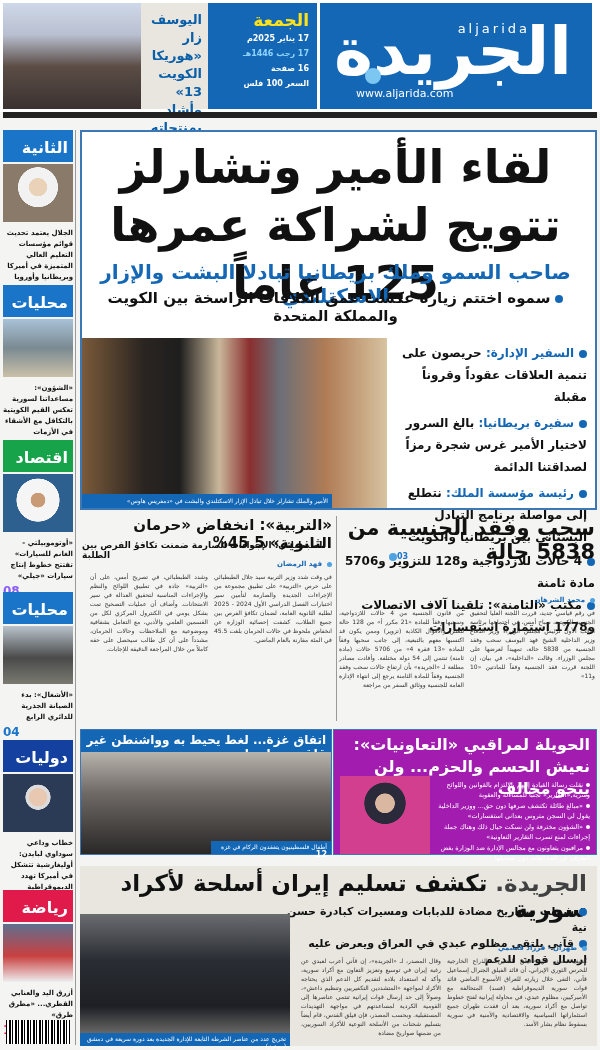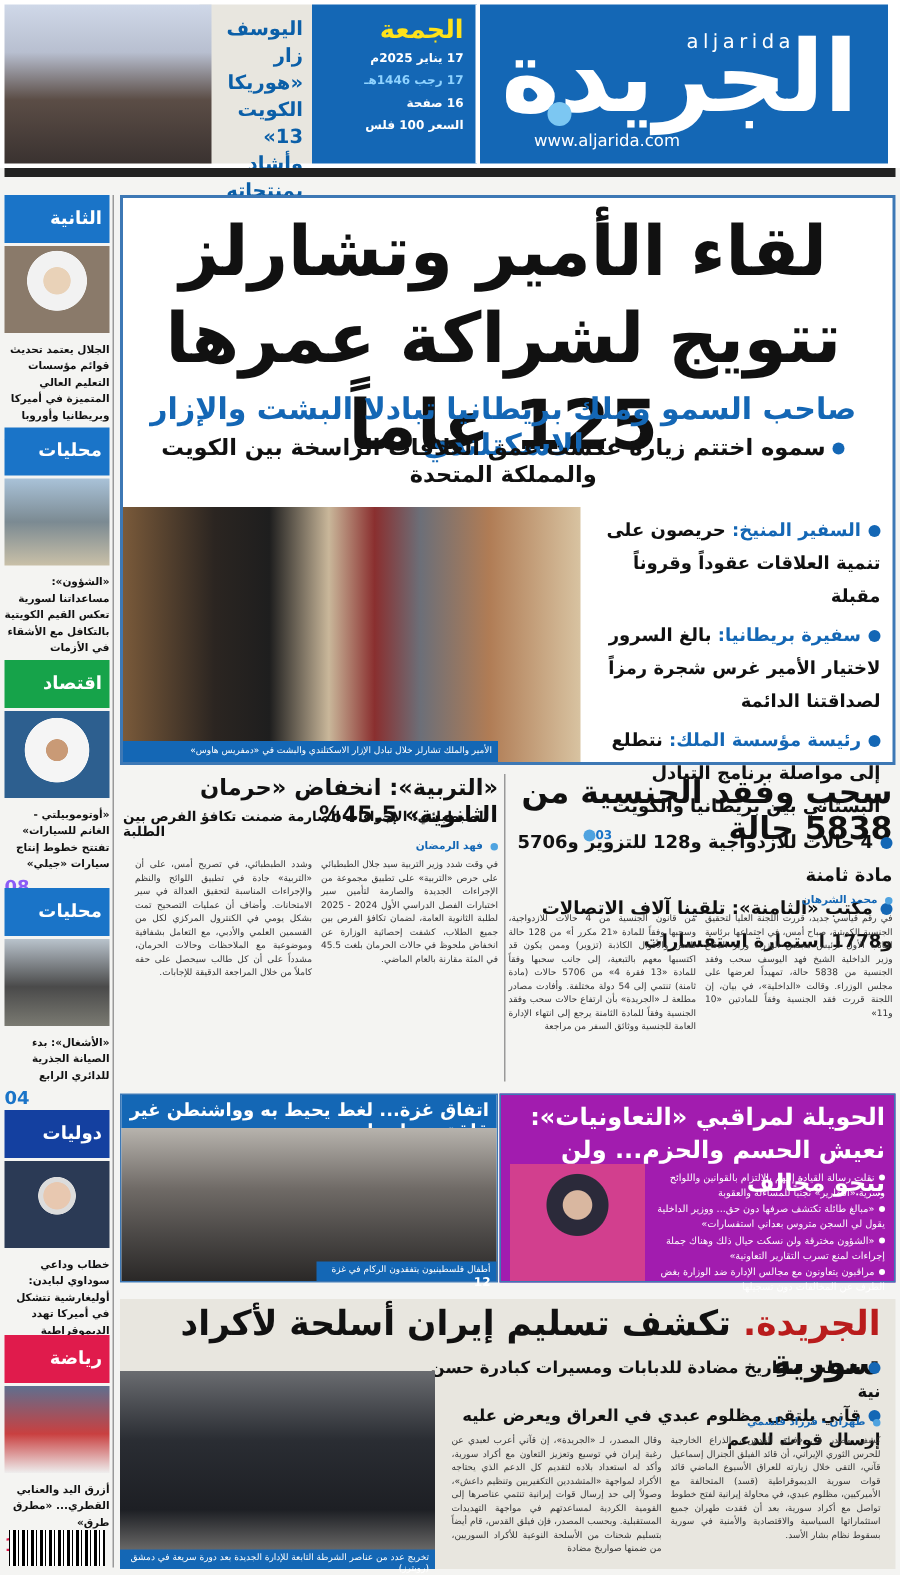--- a/index.html
+++ b/index.html
@@ -19,21 +19,21 @@
   #teaser-box{right:392px;top:3px;width:75px;height:106px;background:#e8e6df;padding:8px 6px;text-align:right}
   #teaser-title{font-size:13px;font-weight:bold;color:#0b5fa8;line-height:18px}
   .pageref{font-size:8px;color:#1a74c8;font-weight:bold}
   .pageref .dot{display:inline-block;width:8px;height:8px;border-radius:50%;background:#4fa3e0;vertical-align:middle;margin-left:2px}
   #teaser-photo{left:3px;top:3px;width:138px;height:106px;background:linear-gradient(180deg,#cfd8e8 0%,#b8bfd0 30%,#5b4d46 60%,#3a3230 100%)}
   #masthead-rule{left:3px;top:112px;width:594px;height:6px;background:#222}
 
   
   #sidebar{left:3px;top:130px;width:70px;height:915px}
   .side-sec{position:absolute;left:0;width:70px}
-  .side-head{height:32px;color:#fff;font-size:12px;font-weight:bold;text-align:right;padding:8px 5px 0 0}
+  .side-head{height:32px;color:#fff;font-size:16px;font-weight:bold;text-align:right;padding:8px 5px 0 0}
   .side-photo{height:58px;margin-top:2px}
   .side-text{font-size:7px;font-weight:bold;line-height:11px;text-align:right;margin-top:6px;color:#111}
   .side-ref{font-size:12px;font-weight:bold;text-align:left;direction:ltr;margin-top:2px}
   #sidebar-rule{left:75px;top:130px;width:1px;height:915px;background:#999}
 
   
   #lead{left:80px;top:130px;width:517px;height:380px;border:2px solid #3d78b5;background:#fff}
   #lead-headline{right:12px;top:6px;width:495px;font-size:46px;font-weight:bold;line-height:58px;text-align:center;letter-spacing:-1px}
   #lead-sub{right:12px;top:128px;width:495px;font-size:20px;font-weight:bold;color:#1467b5;text-align:center}
   #lead-bullet{right:12px;top:157px;width:495px;font-size:15px;font-weight:bold;text-align:center}
@@ -68,21 +68,21 @@
 
   
   #gaza{left:80px;top:729px;width:252px;height:126px;border:1px solid #3d78b5;background:#fff}
   #gaza-title{left:0;top:0;width:250px;height:22px;background:#1467b5;color:#fff;font-size:12px;font-weight:bold;text-align:right;padding:3px 5px}
   #gaza-photo{left:0;top:22px;width:250px;height:102px;background:linear-gradient(180deg,#b7b3ad 0%,#6f6a66 40%,#4b4846 70%,#2a2827 100%)}
   #gaza-caption{right:0;bottom:0;width:120px;height:13px;background:#1467b5;color:#fff;font-size:6px;padding:2px 4px;text-align:right}
 
   
   #iran{left:80px;top:866px;width:517px;height:180px;background:#e8e6df}
   #iran-title{right:10px;top:4px;width:500px;font-size:23px;font-weight:bold;text-align:right}
-  #iran-title .brand{color:#b91c1c}
+  #iran-title .brand{color:#404040}
   #iran-bullets{right:10px;top:38px;width:300px}
   .ir-b{font-size:11px;font-weight:bold;line-height:16px;text-align:right}
   #iran-photo{left:0;top:48px;width:210px;height:132px;background:linear-gradient(180deg,#6a6c70 0%,#2a2d33 35%,#1d1f24 70%,#8c8a86 100%)}
   #iran-caption{left:0;bottom:0;width:210px;height:13px;background:#1467b5;color:#fff;font-size:6px;padding:2px 4px;text-align:right}
   #iran-body{right:10px;top:78px;width:295px;height:100px}
 
   #barcode{left:6px;top:1020px;width:64px;height:24px;background:repeating-linear-gradient(90deg,#000 0 1px,#fff 1px 3px,#000 3px 5px,#fff 5px 6px)}
 </style>
 </head>
 <body>
@@ -150,21 +150,21 @@
 <div id="sidebar-rule" class="abs"></div>
 
 <div id="lead" class="abs">
   <div id="lead-headline" class="abs">لقاء الأمير وتشارلز تتويج لشراكة عمرها 125 عاماً</div>
   <div id="lead-sub" class="abs">صاحب السمو وملك بريطانيا تبادلا البشت والإزار الاسكتلندي</div>
   <div id="lead-bullet" class="abs"><span class="bullet-dot"></span><span>سموه اختتم زيارة عكست عمق العلاقات الراسخة بين الكويت والمملكة المتحدة</span></div>
   <div id="lead-photo" class="abs">
     <div id="lead-caption" class="abs">الأمير والملك تشارلز خلال تبادل الإزار الاسكتلندي والبشت في «دمفريس هاوس»</div>
   </div>
   <div id="lead-points" class="abs">
-    <div class="lead-point"><span class="bullet-dot"></span><span class="key">السفير المنيخ:</span> <span>حريصون على تنمية العلاقات عقوداً وقروناً مقبلة</span></div>
+    <div class="lead-point"><span class="bullet-dot"></span><span class="key">السفير الإدارة:</span> <span>حريصون على تنمية العلاقات عقوداً وقروناً مقبلة</span></div>
     <div class="lead-point"><span class="bullet-dot"></span><span class="key">سفيرة بريطانيا:</span> <span>بالغ السرور لاختيار الأمير غرس شجرة رمزاً لصداقتنا الدائمة</span></div>
     <div class="lead-point"><span class="bullet-dot"></span><span class="key">رئيسة مؤسسة الملك:</span> <span>نتطلع إلى مواصلة برنامج التبادل البستاني بين بريطانيا والكويت</span></div>
     <div class="pageref" style="text-align:left"><span>03</span><span class="dot"></span></div>
   </div>
 </div>
 
 <div id="nat-title" class="abs">سحب وفقد الجنسية من 5838 حالة</div>
 <div id="nat-bullets" class="abs">
   <div class="nat-b"><span class="bullet-dot"></span><span>4 حالات للازدواجية و128 للتزوير و5706 مادة ثامنة</span></div>
   <div class="nat-b"><span class="bullet-dot"></span><span>مكتب «الثامنة»: تلقينا آلاف الاتصالات و1778 استمارة استفسارات</span></div>

